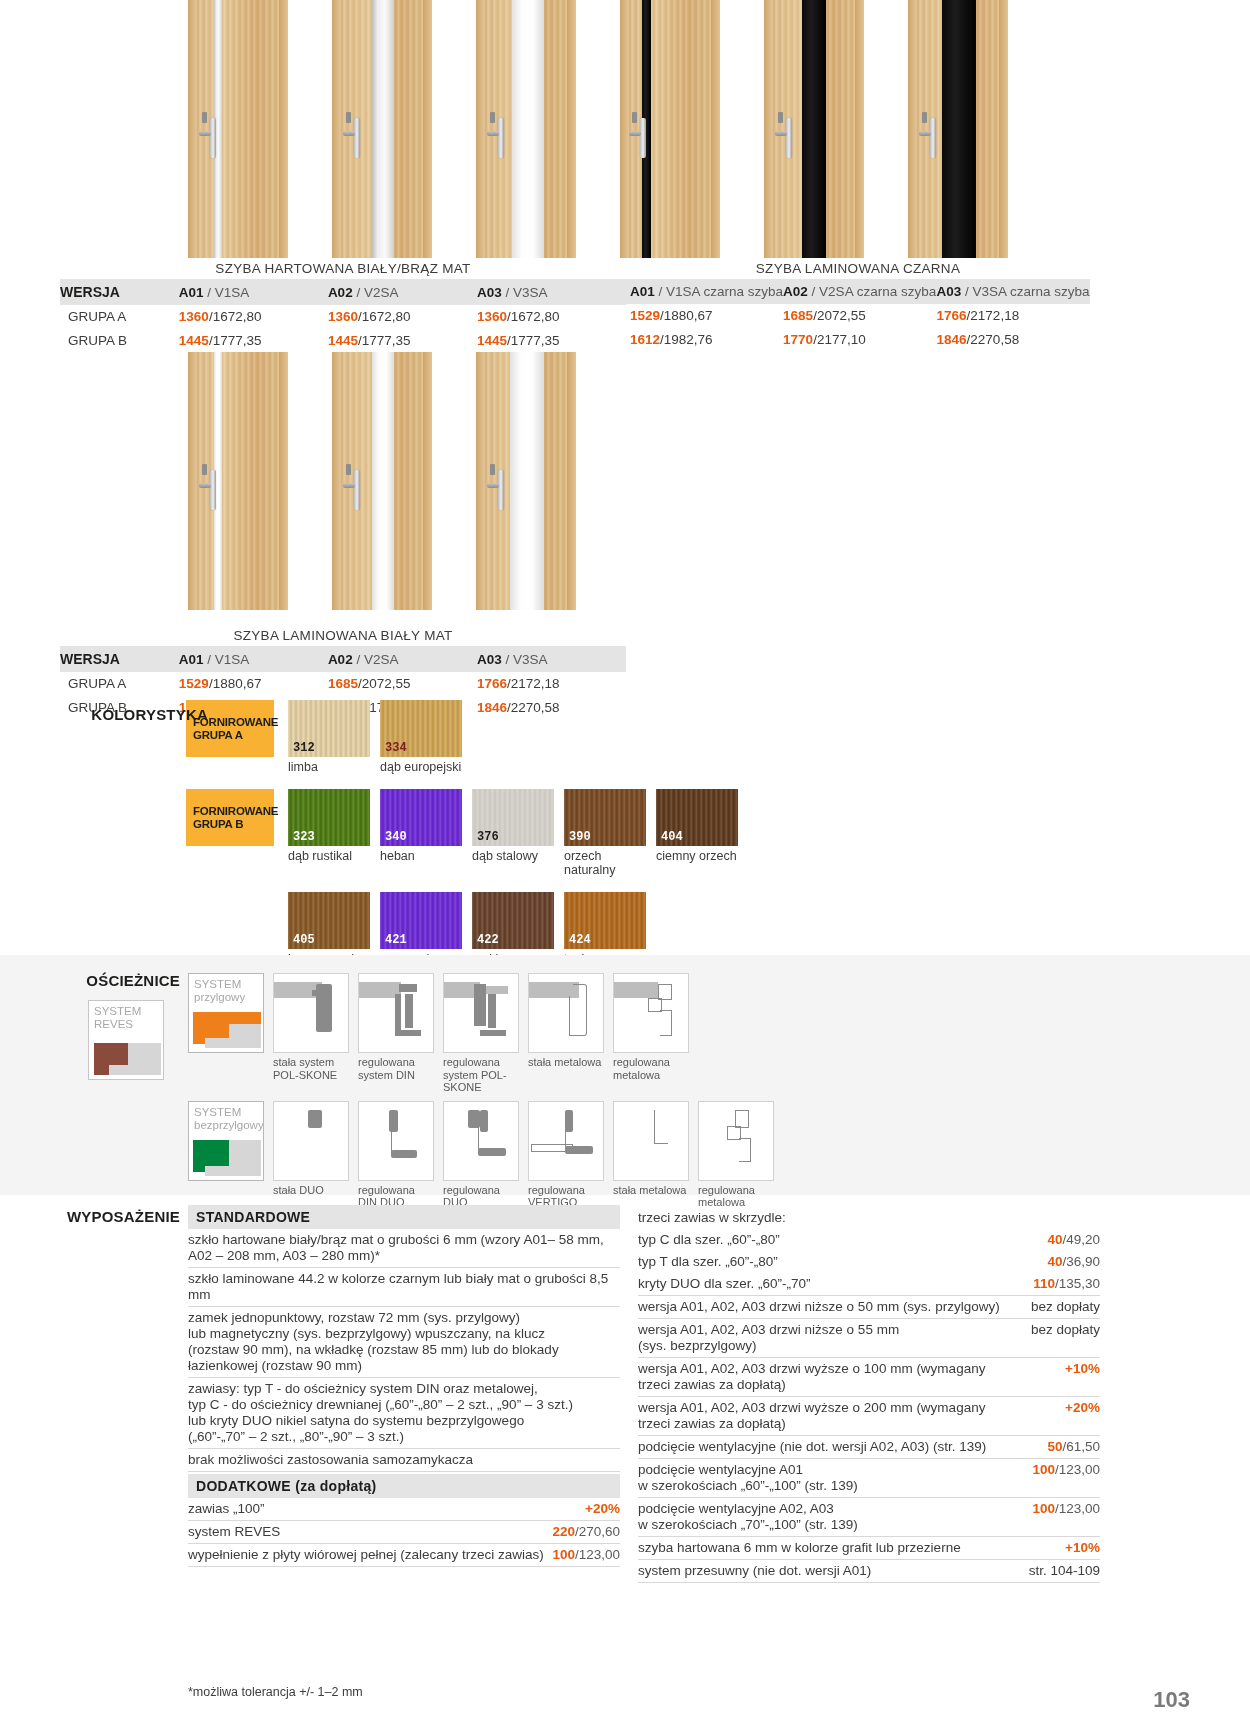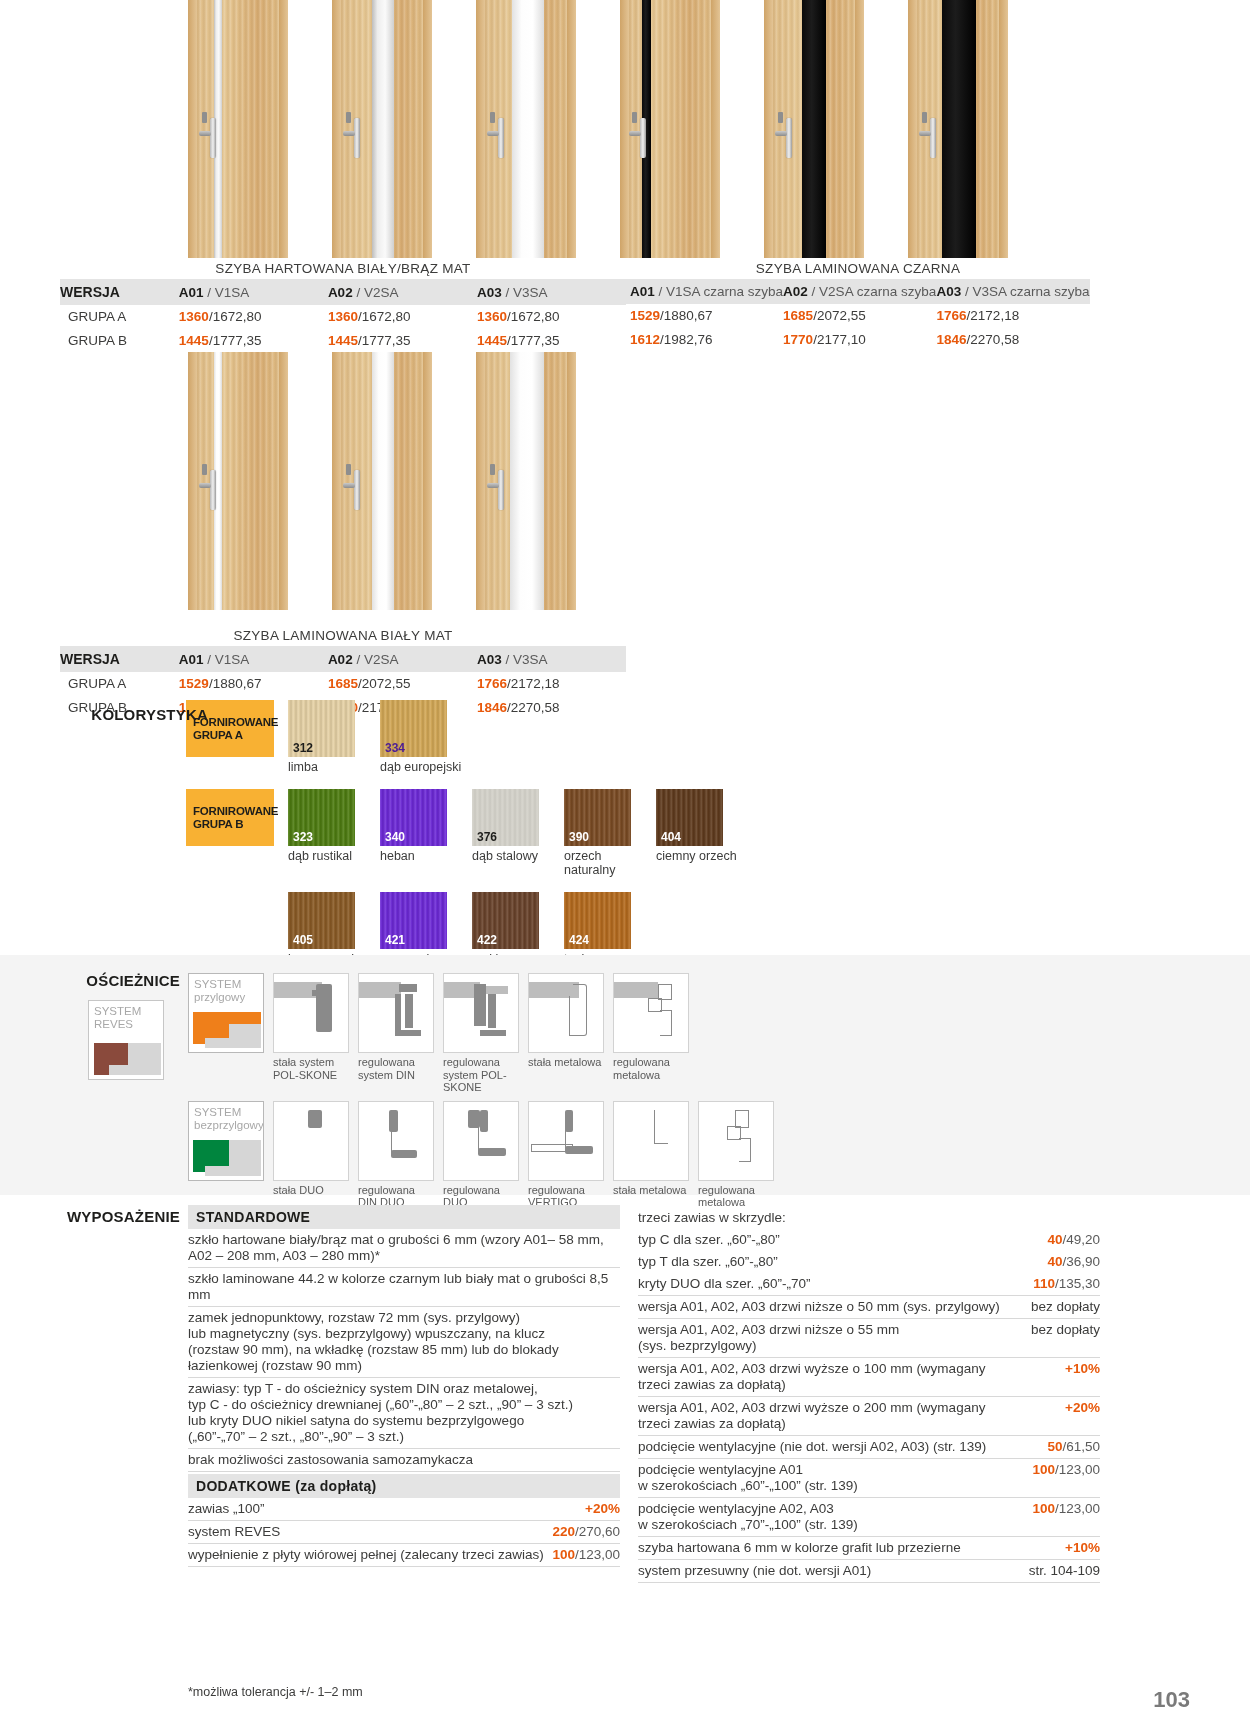--- a/index.html
+++ b/index.html
@@ -93,21 +93,21 @@
   .group-tag {
     width:88px; height:57px; background:#f8b133;
     color:#1d1d1b; font-weight:bold; font-size:11.5px; line-height:13px;
     display:flex; flex-direction:column; justify-content:center;
     padding-left:7px;
     font-family:"Liberation Sans", sans-serif;
     letter-spacing:-.2px;
   }
   .sw { width:78px; }
   .sw-chip {
-    width:67px; height:57px; position:relative; overflow:hidden;
+    width:82px; height:57px; position:relative; overflow:hidden;font-family:Liberation Mono, monospace;
   }
   .sw-chip .code {
     position:absolute; left:5px; bottom:3px;
     font-size:12px; font-weight:bold; line-height:12px;
   }
   .sw-name {
     font-size:12.5px; line-height:14px; margin-top:3px; color:#3c3c3b;
     white-space:pre-line;
   }
   .grain {
@@ -380,21 +380,21 @@
       <div class="sw">
         <div class="sw-chip" style="background:#e8d3a6;">
           <div class="grain"></div>
           <div class="code" style="color:#1d1d1b">312</div>
         </div>
         <div class="sw-name">limba</div>
       </div>
       <div class="sw">
         <div class="sw-chip" style="background:#d4a855;">
           <div class="grain"></div>
-          <div class="code" style="color:#4c1d95">334</div>
+          <div class="code" style="color:#7f1d1d">334</div>
         </div>
         <div class="sw-name" style="white-space:nowrap">dąb europejski</div>
       </div>
     </div>
 
     <div class="swatch-row" style="margin-top:15px;">
       <div class="group-tag">
           <span style="white-space:pre-line">FORNIROWANE
 GRUPA B</span>
         </div>

